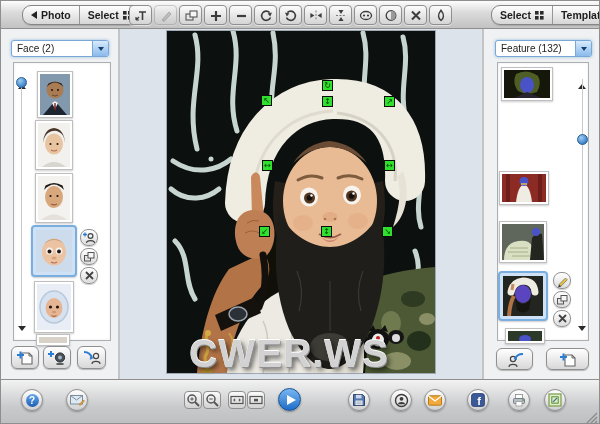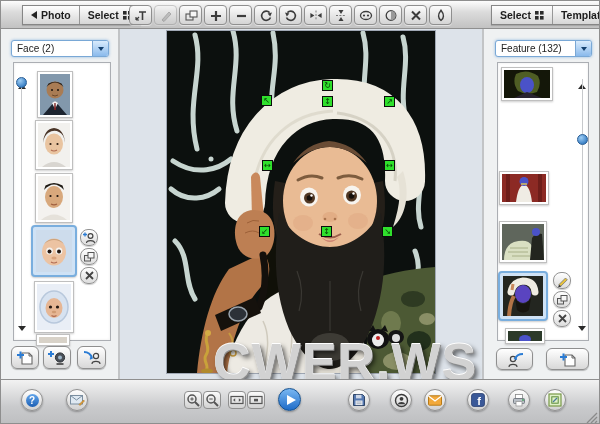--- a/index.html
+++ b/index.html
@@ -2,21 +2,21 @@
 <html><head>
 <meta charset="utf-8">
 <style>
 *{margin:0;padding:0;box-sizing:border-box}
 html,body{width:600px;height:424px}
 body{font-family:"Liberation Sans",sans-serif;background:#c9cbcd;overflow:hidden}
 #app{position:relative;width:600px;height:424px;background:#c6c8ca;border:1px solid #8e8e8e;overflow:hidden}
 .abs{position:absolute}
 
 .topbar{position:absolute;left:0;top:0;width:600px;height:28px;background:linear-gradient(#fdfdfd,#dcdcdc 40%,#c2c2c2);border-bottom:1px solid #8f8f8f}
-.seg{position:absolute;top:4px;height:20px;display:flex;border:1px solid #868686;border-radius:0;background:linear-gradient(#fefefe,#d6d6d6);box-shadow:0 1px 1px rgba(0,0,0,.15)}
+.seg{position:absolute;top:4px;height:20px;display:flex;border:1px solid #868686;border-radius:9px;background:linear-gradient(#fefefe,#d6d6d6);box-shadow:0 1px 1px rgba(0,0,0,.15)}
 .seg .cell{display:flex;align-items:center;justify-content:center;gap:4px;padding:0 8px;font-size:10.5px;font-weight:bold;color:#1d1d1d;cursor:default;white-space:nowrap}
 .seg .cell+.cell{border-left:1px solid #979797}
 .tri-l{width:0;height:0;border-top:4px solid transparent;border-bottom:4px solid transparent;border-right:6px solid #222}
 .tools{position:absolute;left:128px;top:4px;display:flex;gap:2px}
 .tbtn{width:23px;height:20px;border:1px solid #8f8f8f;border-radius:4px;background:linear-gradient(#fcfcfc,#d4d4d4);display:flex;align-items:center;justify-content:center;box-shadow:0 1px 0 rgba(255,255,255,.5)}
 .tbtn.disabled{opacity:.42}
 
 .sidepanel{position:absolute;top:28px;height:350px;background:#eff1f2}
 .ddown{position:absolute;height:17px;background:#fff;border:1px solid #79a8d6;border-radius:3px;box-shadow:0 0 3px rgba(120,170,220,.8);display:flex;align-items:center}
 .ddown .dtext{flex:1;font-size:10px;color:#222;padding-left:5px;white-space:nowrap;overflow:hidden}
@@ -31,21 +31,21 @@
 .sbcol-dn{border-top:5px solid #2a2a2a}
 .sbtrack{position:absolute;width:1px;background:#c7c9cc}
 .sbthumb{position:absolute;width:11px;height:11px;border-radius:50%;background:radial-gradient(circle at 35% 30%,#9ecdf4,#3f84c8 70%,#2a639c);border:1px solid #275d95}
 .minibtn{position:absolute;width:18px;height:17px;border:1px solid #939393;border-radius:8px;background:linear-gradient(#ffffff,#dcdcdc);display:flex;align-items:center;justify-content:center;box-shadow:0 1px 1px rgba(0,0,0,.2)}
 .panelbtn{position:absolute;border:1px solid #8f8f8f;border-radius:6px;background:linear-gradient(#ffffff,#d8d8d8);display:flex;align-items:center;justify-content:center;box-shadow:0 1px 1px rgba(0,0,0,.25)}
 
 .centerbg{position:absolute;left:118px;top:28px;width:364px;height:350px;background:#dde3ea;border-left:1px solid #c2c4c6;border-right:1px solid #c2c4c6}
 .canvas{position:absolute;left:166px;top:30px;width:268px;height:342px;box-shadow:0 0 0 1px rgba(100,110,125,.5)}
 .handles{position:absolute;left:0;top:0;right:0;bottom:0}
 .handle{position:absolute;width:11px;height:11px;background:#2fe02c;border:1px solid #0c0c0c;color:#063c06;font-size:8px;line-height:9px;text-align:center;font-family:"DejaVu Sans",sans-serif}
-.wmark{position:absolute;left:212px;top:331px;width:248px;text-align:right;font-size:52px;font-weight:bold;letter-spacing:1px;color:#d2d2d2;text-shadow:0 -1px 0 #ffffff,1px 1px 0 #8f8f8f,3px 3px 5px rgba(0,0,0,.6)}
+.wmark{position:absolute;left:188px;top:331px;width:248px;text-align:left;font-size:39px;font-weight:bold;letter-spacing:1px;color:#d2d2d2;text-shadow:0 -1px 0 #ffffff,1px 1px 0 #8f8f8f,3px 3px 5px rgba(0,0,0,.6)}
 
 .bottombar{position:absolute;left:0;top:378px;width:600px;height:46px;background:linear-gradient(#f2f2f2,#c9cacc 60%,#bdbec0);border-top:1px solid #8f8f8f}
 .circ{position:absolute;width:22px;height:22px;border-radius:50%;background:linear-gradient(#ffffff,#d0d0d0);border:1px solid #919191;display:flex;align-items:center;justify-content:center;box-shadow:0 1px 2px rgba(0,0,0,.3)}
 .circ.blue{background:linear-gradient(#79b7f2,#1f6cc8);border-color:#15518f}
 .zbtn{position:absolute;width:18px;height:18px;border:1px solid #8f8f8f;border-radius:4px;background:linear-gradient(#fbfbfb,#d2d2d2);display:flex;align-items:center;justify-content:center}
 .play{width:0;height:0;border-top:5.5px solid transparent;border-bottom:5.5px solid transparent;border-left:9px solid #fff;margin-left:3px}
 .qmark{width:13px;height:13px;border-radius:50%;background:linear-gradient(#64a7ec,#1c5fb4);color:#fff;font-size:10px;font-weight:bold;display:flex;align-items:center;justify-content:center}
 svg text{font-family:"Liberation Sans",sans-serif}
 </style>
 </head>

